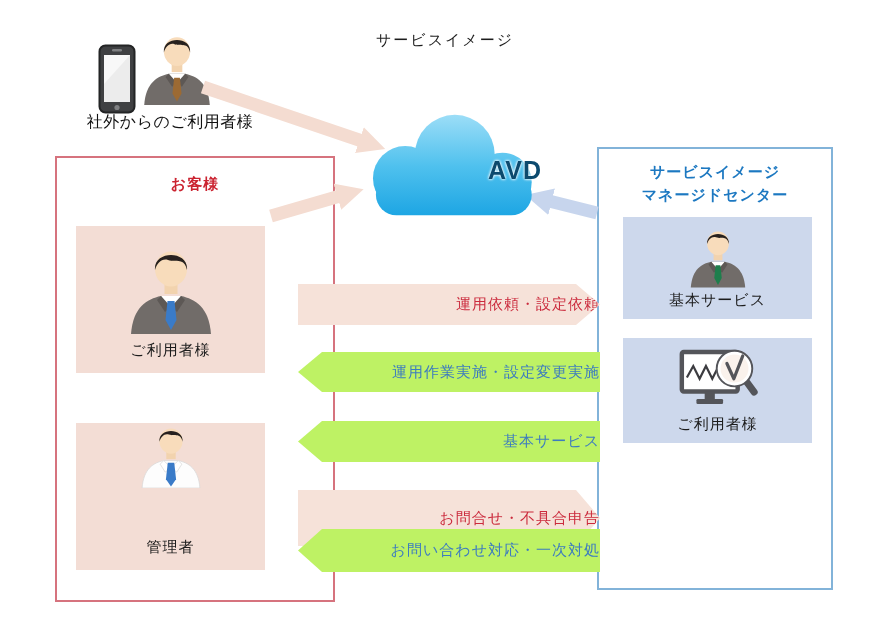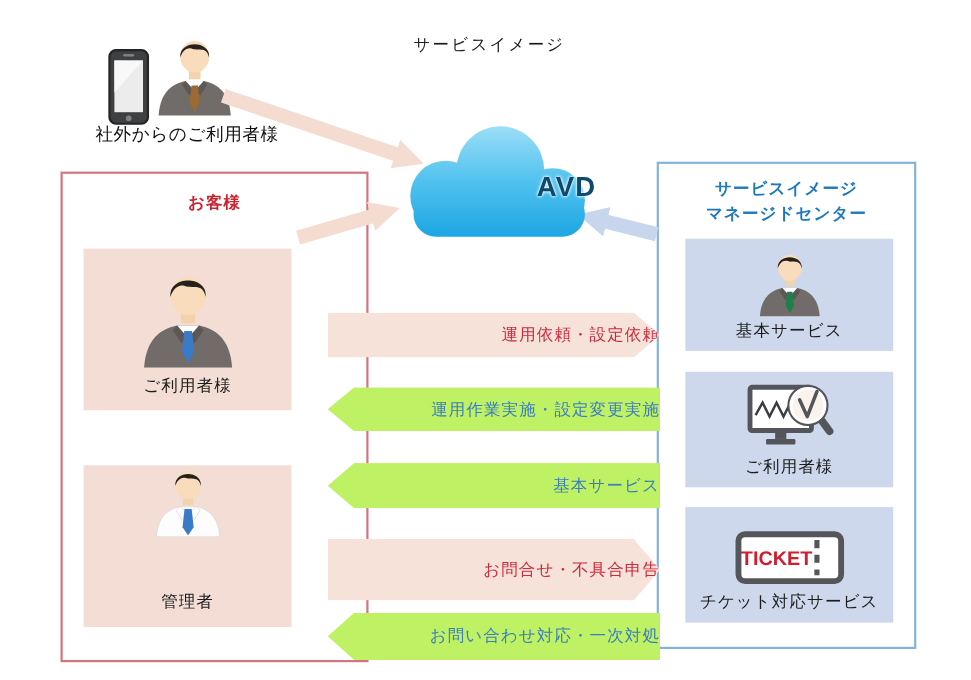--- a/index.html
+++ b/index.html
@@ -51,21 +51,21 @@
   .band { position:absolute; left:298px; width:302px; display:flex; align-items:center;
     justify-content:flex-end; z-index:4; font-size:15px; font-weight:500; letter-spacing:1px;margin-top:40px; }
   .band.right { background:#f6e2d9; color:#cb2b3d;
     clip-path:polygon(0 0, calc(100% - 24px) 0, 100% 50%, calc(100% - 24px) 100%, 0 100%); }
   .band.left { background:#bef264; color:#3d7cbf;
     clip-path:polygon(24px 0, 100% 0, 100% 100%, 24px 100%, 0 50%); }
   .band-1 { top:244px; height:41px; }
   .band-2 { top:312px; height:40px; }
   .band-3 { top:381px; height:41px; }
   .band-4 { top:450px; height:56px; }
-  .band-5 { top:517px; height:43px; }
+  .band-5 { top:489px; height:43px; }
 </style>
 </head>
 <body>
 
 <div class="canvas">
 
   <div class="page-title">サービスイメージ</div>
 
   <div class="external-user">
     <svg class="phone-icon" width="38" height="70" viewBox="0 0 38 70">
@@ -141,28 +141,20 @@
         <polyline points="16,48 26,30 36,50 46,30 56,50 66,30 73,43" fill="none" stroke="#3c3c40" stroke-width="3.5"></polyline>
         <rect x="44" y="70" width="16" height="12" fill="#54555a"></rect>
         <rect x="31" y="82" width="42" height="8" rx="2" fill="#54555a"></rect>
         <line x1="108" y1="52" x2="122" y2="71" stroke="#54555a" stroke-width="11" stroke-linecap="round"></line>
         <circle cx="91" cy="34" r="25" fill="#faf2ec" stroke="#ffffff" stroke-width="6"></circle>
         <circle cx="91" cy="34" r="28" fill="none" stroke="#54555a" stroke-width="3"></circle>
         <polyline points="79,26 90,50 104,14" fill="none" stroke="#54555a" stroke-width="5" stroke-linecap="round" stroke-linejoin="round"></polyline>
       </svg>
       <div class="card-label">ご利用者様</div>
     </div>
-    <div class="card ticket-card">
-      <svg width="100" height="50" viewBox="0 0 150 74" style="margin-bottom:6px;">
-        <rect x="5" y="5" width="140" height="64" rx="9" fill="#ffffff" stroke="#55565a" stroke-width="8"></rect>
-        <line x1="112" y1="13" x2="112" y2="61" stroke="#55565a" stroke-width="7" stroke-dasharray="11,9"></line>
-        <text x="57" y="47" text-anchor="middle" font-size="27" font-weight="bold" font-family="Liberation Sans, DejaVu Sans, sans-serif" fill="#cf1f2e">TICKET</text>
-      </svg>
-      <div class="card-label">チケット対応サービス</div>
-    </div>
   </div>
 
   <div class="band right band-1">
       <span>運用依頼・設定依頼</span>
     </div>
   <div class="band left band-2">
       <span>運用作業実施・設定変更実施</span>
     </div>
   <div class="band left band-3">
       <span>基本サービス</span>

